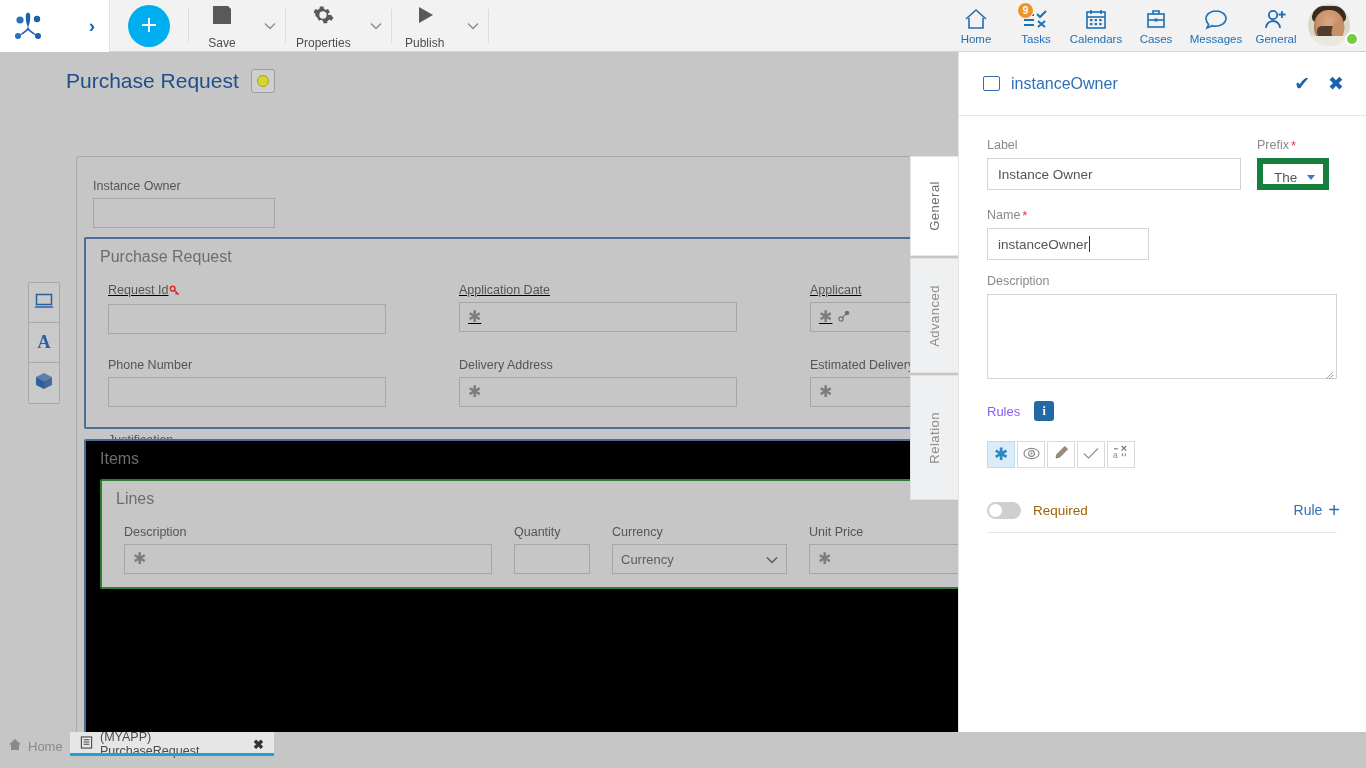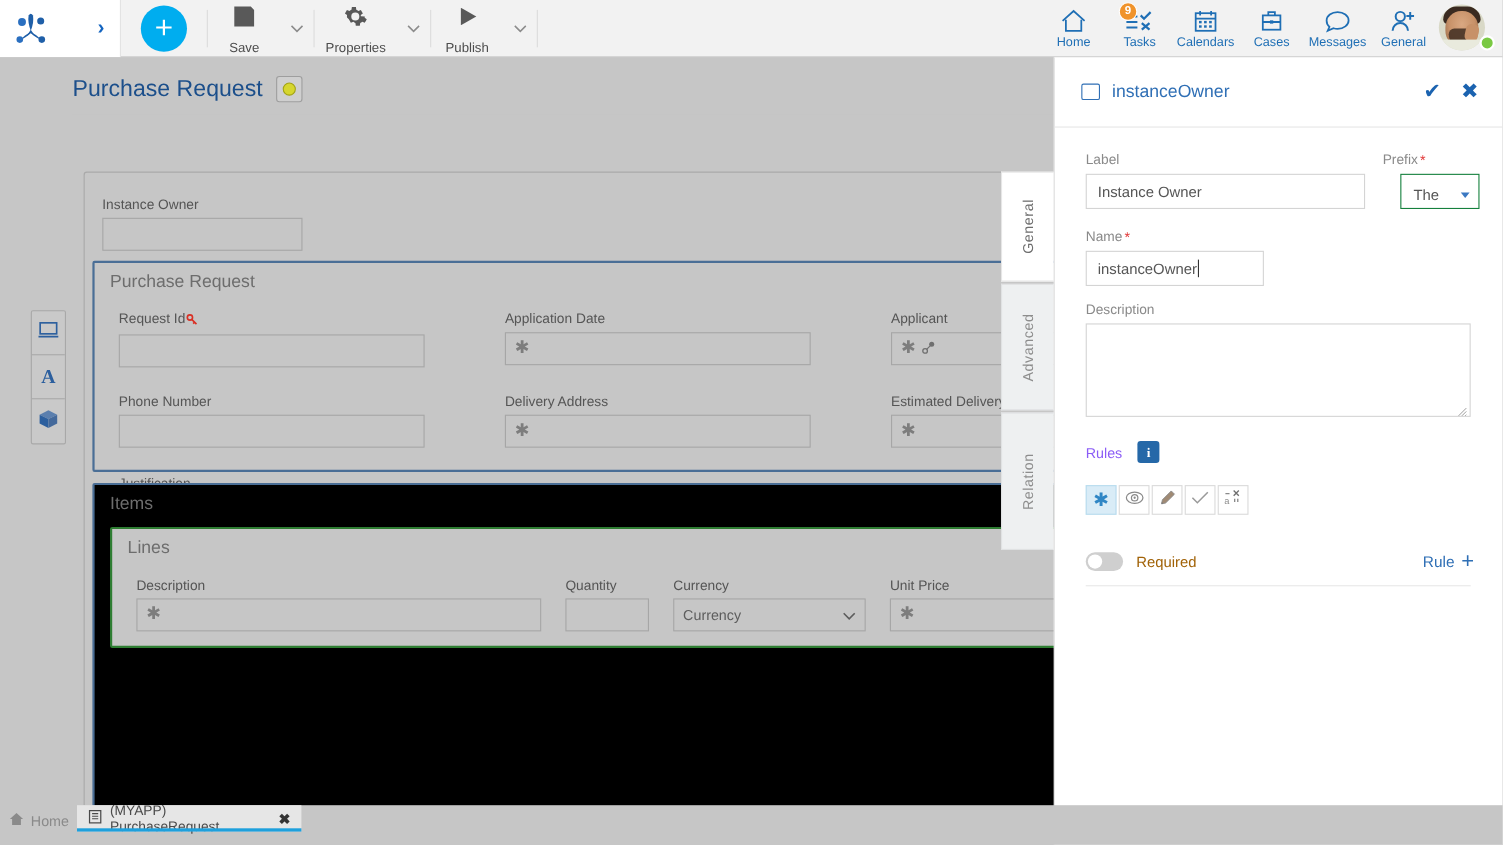--- a/index.html
+++ b/index.html
@@ -208,23 +208,23 @@
   .req-star { color: #e23b3b; font-size: 13px; line-height: 1; }
   .inp {
     border: 1px solid #d4d4d4; background: #fff; height: 32px;
     font-size: 13.5px; color: #555; padding: 0 10px;
     display: flex; align-items: center; font-family: "Liberation Sans", sans-serif;
   }
   #label-input { width: 254px; }
   #name-input { width: 162px; position: relative; }
   .caret-txt { display:inline-block; width:1px; height:16px; background:#333; margin-left:1px; }
   #prefix-select {
-    width: 72px; height: 32px; border: 1px solid #15803d; background: #fff;
+    width: 72px; height: 32px; border: 6px solid #15803d; background: #fff;
     display: flex; align-items: center; justify-content: space-between;
-    padding: 6px 8px 0 11px; font-size: 13.5px; color: #555; cursor: pointer; margin-left: 16px;
+    padding: 6px 8px 0 11px; font-size: 13.5px; color: #555; cursor: pointer;
   }
   .sel-caret { width:0;height:0;border-left:4px solid transparent;border-right:4px solid transparent;border-top:5px solid #3b78c2;}
   #desc-area {
     width: 350px; height: 85px; border: 1px solid #d4d4d4; background: #fff;
     position: relative; margin-top: 2px;
   }
   .resize-grip { position:absolute; right:2px; bottom:2px; width:10px; height:10px; }
   .rules-row { display: flex; align-items: center; gap: 14px; margin-top: 22px; }
   .rules-lbl { font-size: 13px; color: #8b5cf6; }
   .info-badge {
@@ -468,21 +468,21 @@
     <div id="outer-card">
 
       <div id="instance-owner-group">
         <div class="fld-label">Instance Owner</div>
         <div class="fld-box"></div>
       </div>
 
       <div class="section" id="sec-purchase">
         <div class="sec-title">Purchase Request</div>
 
-        <div class="grid3" style="top:44px;">
+        <div class="grid3" style="top:44px;text-decoration:underline;">
           <div class="cell">
             <div class="fld-label">
               <span>Request Id</span><span class="key-icon"><svg width="11" height="11" viewBox="0 0 12 12">
                     <circle cx="4" cy="4" r="2.6" stroke="#d93025" stroke-width="1.6" fill="none"></circle>
                     <path d="M5.8 5.8 L10.5 10.5 M8.6 8.6 L7.2 10" stroke="#d93025" stroke-width="1.6"></path>
                   </svg></span>
             </div>
             <div class="fld-box" style="width:278px"></div>
           </div>
           <div></div>

